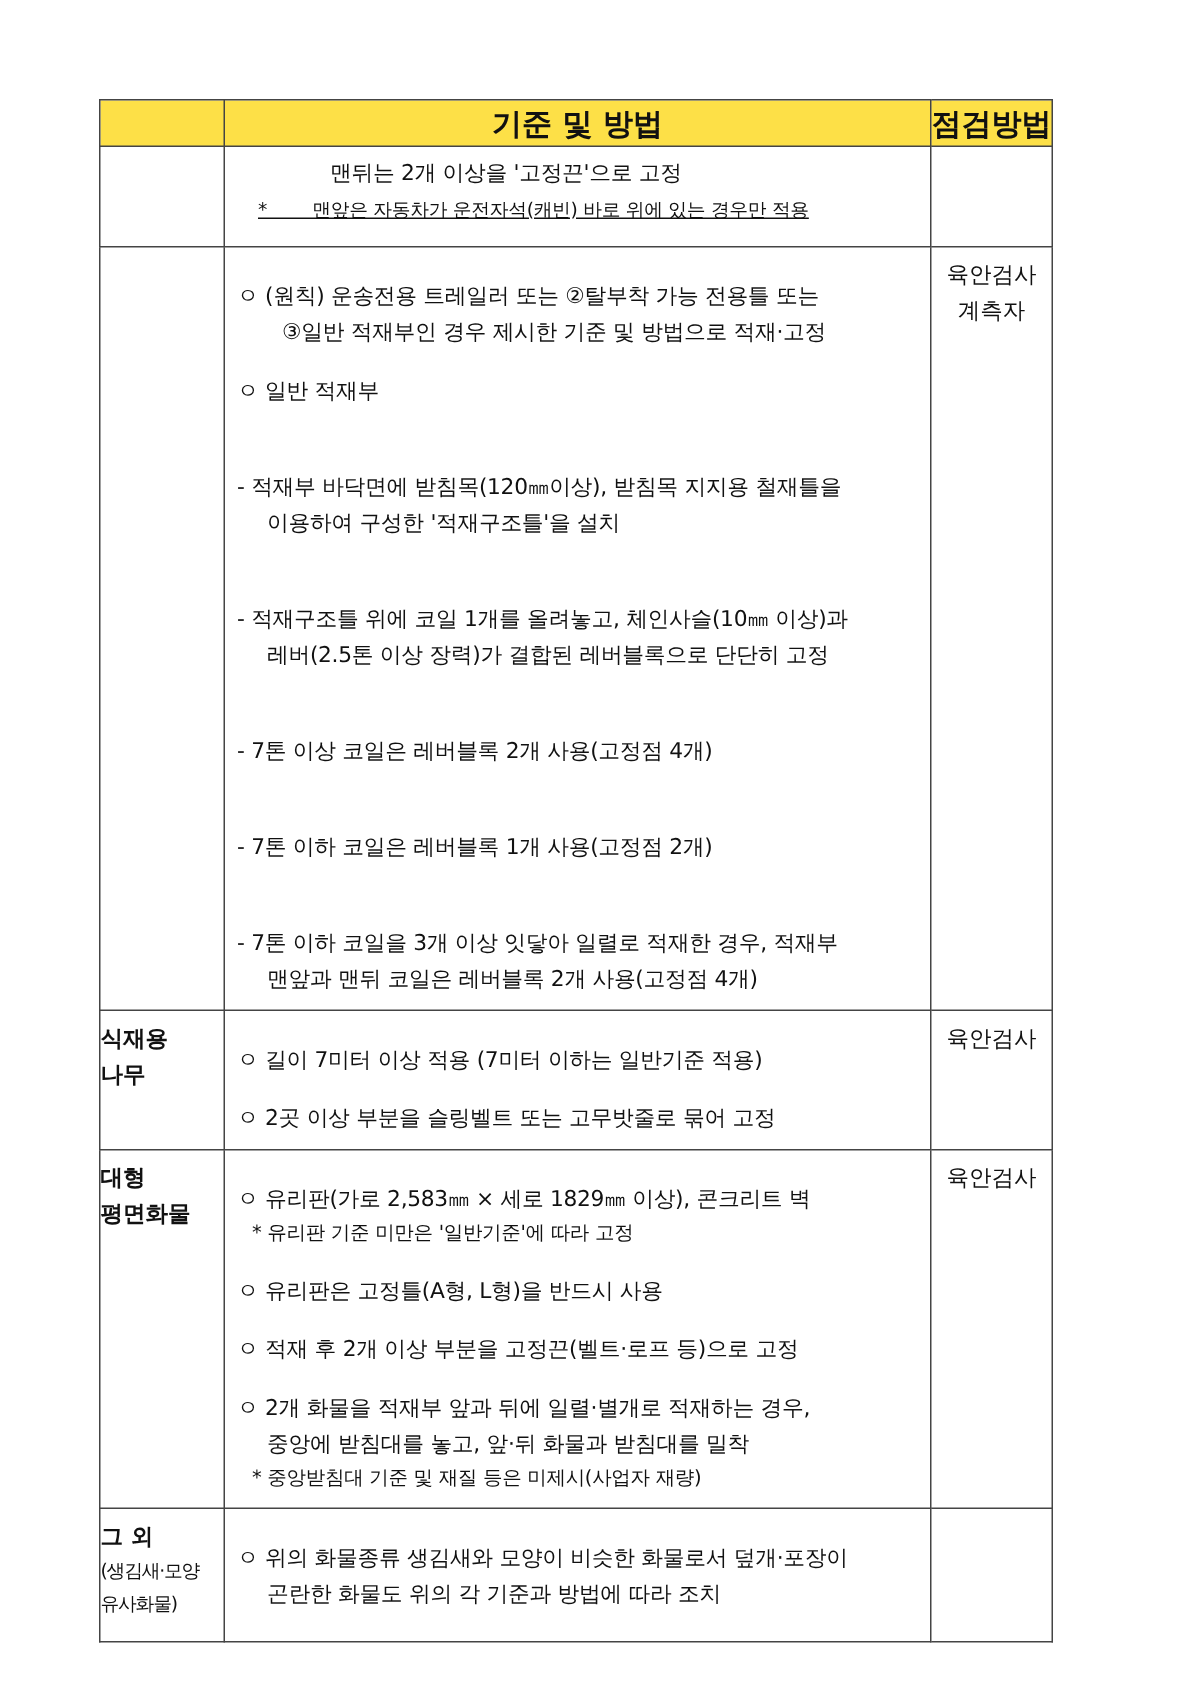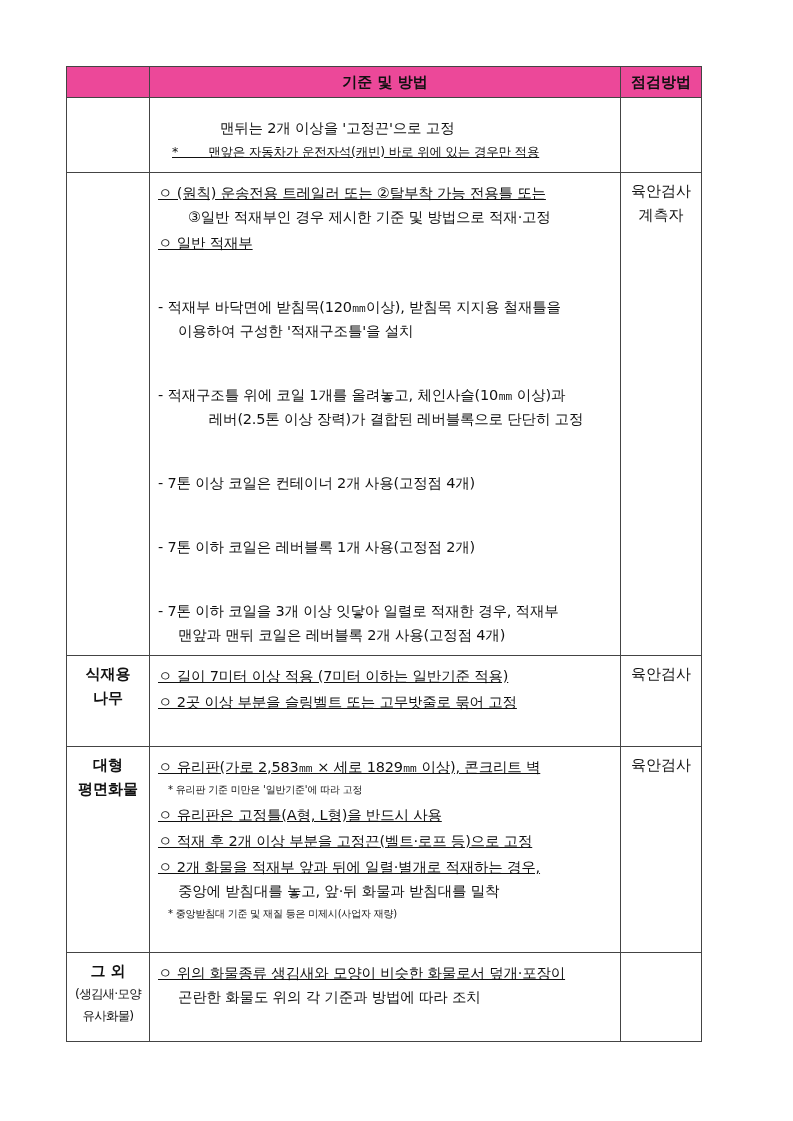--- a/index.html
+++ b/index.html
@@ -8,31 +8,31 @@
   table.rules {
     position: absolute; left: 66px; top: 66px;
     width: 635px; border-collapse: collapse; table-layout: fixed;
   }
   table.rules td, table.rules th {
     border: 1.5px solid #444; vertical-align: top; padding: 0;
   }
   col.c1 { width: 83px; }
   col.c2 { width: 471px; }
   col.c3 { width: 81px; }
-  th { background: #ec4899; height: 30px; font-size: 15px; font-weight: bold; text-align: center; vertical-align: middle !important; }
-  .cat { text-align: center; font-weight: bold; font-size: 15px; line-height: 24px; padding-top: 6px !important; }
+  th { background: #fde047; height: 30px; font-size: 20px; font-weight: bold; text-align: center; vertical-align: middle !important; }
+  .cat { text-align: left; font-weight: bold; font-size: 15px; line-height: 24px; padding-top: 6px !important; }
   .cat .sub { font-weight: normal; font-size: 12.5px; line-height: 22px; display: block; letter-spacing: -0.8px; }
   .chk { text-align: center; font-size: 15px; line-height: 24px; padding-top: 6px !important; margin-left: 28px; }
   .body { padding: 6px 6px 8px 8px !important; font-size: 14.5px; line-height: 24px; letter-spacing: -0.2px; }
   .ln { display: block; white-space: nowrap; overflow: hidden; }
-  .ln.bullet { padding-left: 20px; text-indent: -20px; margin-top: 2px; text-decoration: underline; }
+  .ln.bullet { padding-left: 20px; text-indent: -20px; margin-top: 15px; }
   .ln.dash { padding-left: 16px; text-indent: -16px; margin-top: 40px; }
   .ln.cont { padding-left: 20px; }
   .ln.dcont { padding-left: 16px; }
-  .ln.note { padding-left: 10px; font-size: 10px; line-height: 22px; }
+  .ln.note { padding-left: 10px; font-size: 13px; line-height: 22px; }
   .sm { font-size: 12.5px; }
   .r2 td { height: 52px; }
   .r3 td { height: 276px; }
   .r4 td { height: 76px; }
   .r5 td { height: 191px; }
   .r6 td { height: 118px; }
   .r7 td { height: 94px; }
   .r8 td { height: 42px; }
   .r9 td { height: 74px; }
 </style>
@@ -51,37 +51,37 @@
       <th></th>
       <th>기준 및 방법</th>
       <th>점검방법</th>
     </tr>
   </thead>
   <tbody>
 
     <tr class="r2">
       <td class="cat"></td>
       <td class="body">
-        <span class="ln" style="padding-left:62px;margin-top:12px;">맨뒤는 2개 이상을 '고정끈'으로 고정</span>
+        <span class="ln" style="padding-left:62px;">맨뒤는 2개 이상을 '고정끈'으로 고정</span>
         <span class="ln sm" style="padding-left:14px;white-space:pre;text-decoration:underline;">*        맨앞은 자동차가 운전자석(캐빈) 바로 위에 있는 경우만 적용</span>
       </td>
       <td class="chk"></td>
     </tr>
 
     <tr class="r3">
       <td class="cat"></td>
       <td class="body">
         <span class="ln bullet">ㅇ (원칙)  운송전용 트레일러 또는 ②탈부착 가능 전용틀 또는</span>
         <span class="ln cont" style="padding-left:30px;">③일반 적재부인 경우 제시한 기준 및 방법으로 적재·고정</span>
         <span class="ln bullet">ㅇ 일반 적재부</span>
         <span class="ln dash">- 적재부 바닥면에 받침목(120㎜이상), 받침목 지지용 철재틀을</span>
         <span class="ln dcont" style="padding-left:20px;">이용하여 구성한 '적재구조틀'을 설치</span>
         <span class="ln dash">- 적재구조틀 위에 코일 1개를 올려놓고, 체인사슬(10㎜ 이상)과</span>
-        <span class="ln dcont" style="padding-left:20px;text-align:center;">레버(2.5톤 이상 장력)가 결합된 레버블록으로 단단히 고정</span>
-        <span class="ln dash">- 7톤 이상 코일은 컨테이너 2개 사용(고정점 4개)</span>
+        <span class="ln dcont" style="padding-left:20px;">레버(2.5톤 이상 장력)가 결합된 레버블록으로 단단히 고정</span>
+        <span class="ln dash">- 7톤 이상 코일은 레버블록 2개 사용(고정점 4개)</span>
         <span class="ln dash">- 7톤 이하 코일은 레버블록 1개 사용(고정점 2개)</span>
         <span class="ln dash">- 7톤 이하 코일을 3개 이상 잇닿아 일렬로 적재한 경우, 적재부</span>
         <span class="ln dcont" style="padding-left:20px;">맨앞과 맨뒤 코일은 레버블록 2개 사용(고정점 4개)</span>
       </td>
       <td class="chk">
         <span class="ln">육안검사</span>
         <span class="ln">계측자</span>
       </td>
     </tr>
 

